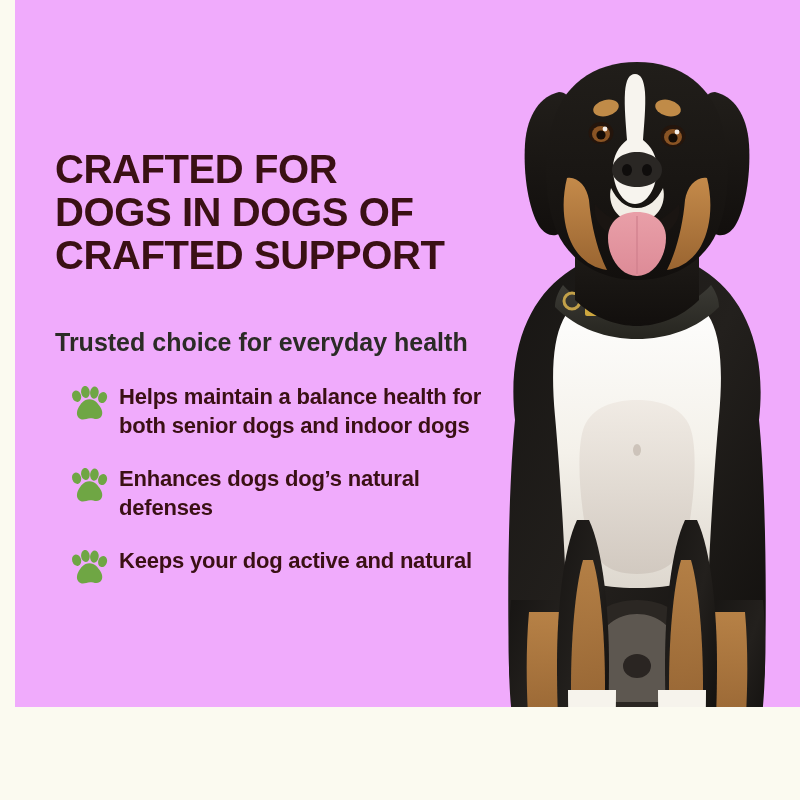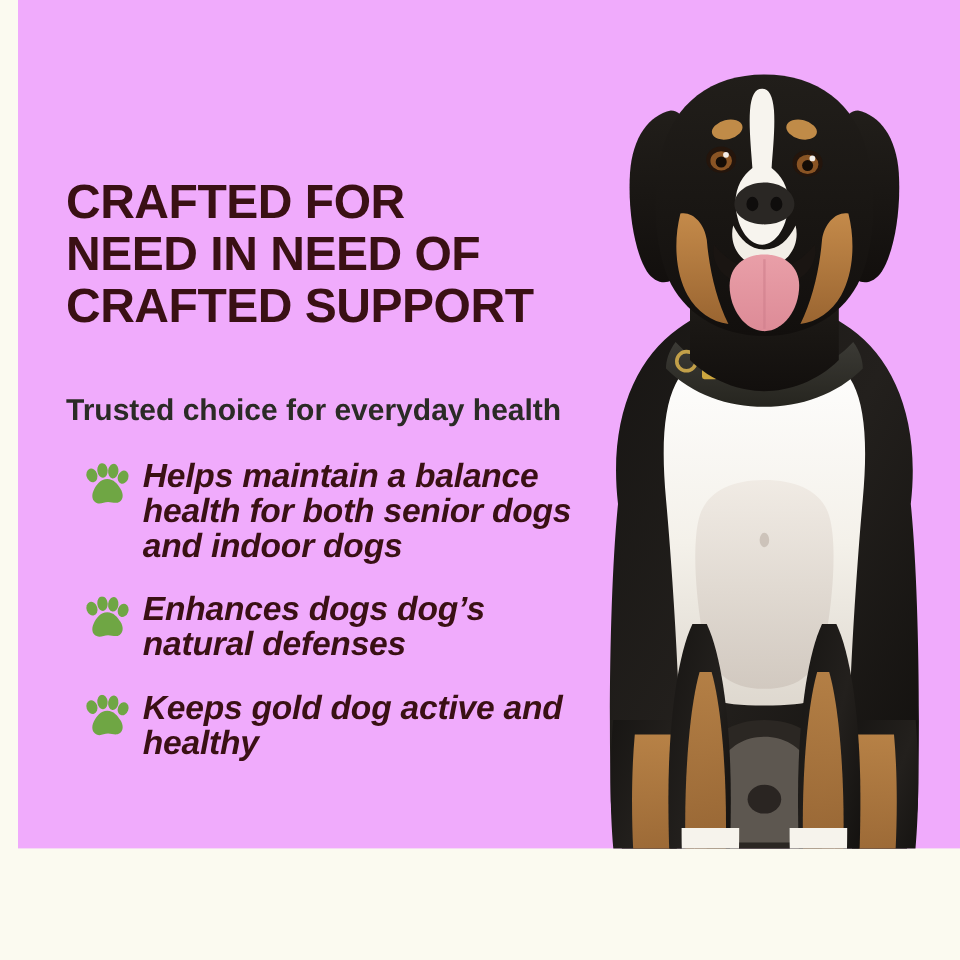--- a/index.html
+++ b/index.html
@@ -79,25 +79,24 @@
     height: 40px;
     padding-top: 4px;
     box-sizing: border-box;
   }
   .paw-wrap svg { display: block; }
   .benefit-text {
     flex: 1 1 auto;
     color: #3a1014;
     font-family: "Liberation Sans", sans-serif;
     font-weight: bold;
-    font-size: 28px;
+    font-size: 22px;
     line-height: 29px;
     letter-spacing: -0.2px;
     padding-top: 0px;
-    font-style: italic;
   }
 
   
   .dog-area {
     position: absolute;
     left: 440px;
     top: 0;
     width: 360px;
     height: 800px;
   }
@@ -114,21 +113,21 @@
 </style>
 </head>
 <body>
 
 <div id="poster">
 
   <div class="text-col">
 
     <div class="headline">
       <span class="hl">CRAFTED FOR</span>
-      <span class="hl">NEED IN NEED OF</span>
+      <span class="hl">DOGS IN DOGS OF</span>
       <span class="hl">CRAFTED SUPPORT</span>
     </div>
 
     <div class="subtitle">Trusted choice for everyday health</div>
 
     <div class="benefits">
 
       <div class="benefit">
         <span class="paw-wrap">
           <svg width="42" height="38" viewBox="0 0 42 38">
@@ -158,21 +157,21 @@
       <div class="benefit">
         <span class="paw-wrap">
           <svg width="42" height="38" viewBox="0 0 42 38">
             <ellipse cx="9.6" cy="10.2" rx="4.5" ry="5.8" fill="#6fa644" transform="rotate(-18 9.6 10.2)"></ellipse>
             <ellipse cx="18.4" cy="6.0" rx="4.3" ry="6.1" fill="#6fa644" transform="rotate(-6 18.4 6.0)"></ellipse>
             <ellipse cx="27.4" cy="6.6" rx="4.3" ry="6.1" fill="#6fa644" transform="rotate(7 27.4 6.6)"></ellipse>
             <ellipse cx="35.6" cy="11.6" rx="4.4" ry="5.6" fill="#6fa644" transform="rotate(20 35.6 11.6)"></ellipse>
             <path d="M22.4 13.2c5.4 0 8.6 4.3 11.0 8.0 2.5 3.9 2.7 8.6-0.7 10.9-3.0 2.0-6.3 0.2-9.6 0.2-3.6 0-6.3 2.3-9.6 0.8-3.8-1.7-4.5-6.4-2.4-10.6 2.3-4.6 5.6-9.3 11.3-9.3z" fill="#6fa644"></path>
           </svg>
         </span>
-        <span class="benefit-text">Keeps gold dog active and healthy</span>
+        <span class="benefit-text">Keeps your dog active and natural</span>
       </div>
 
     </div>
   </div>
 
   <div class="dog-area">
     <span class="sr">Tricolor sitting dog with tongue out wearing a dark leather collar with gold cow charms</span>
     <svg width="360" height="800" viewBox="0 0 360 800">
       <defs>
         <radialGradient id="gShadow" cx="50%" cy="50%" r="50%">

